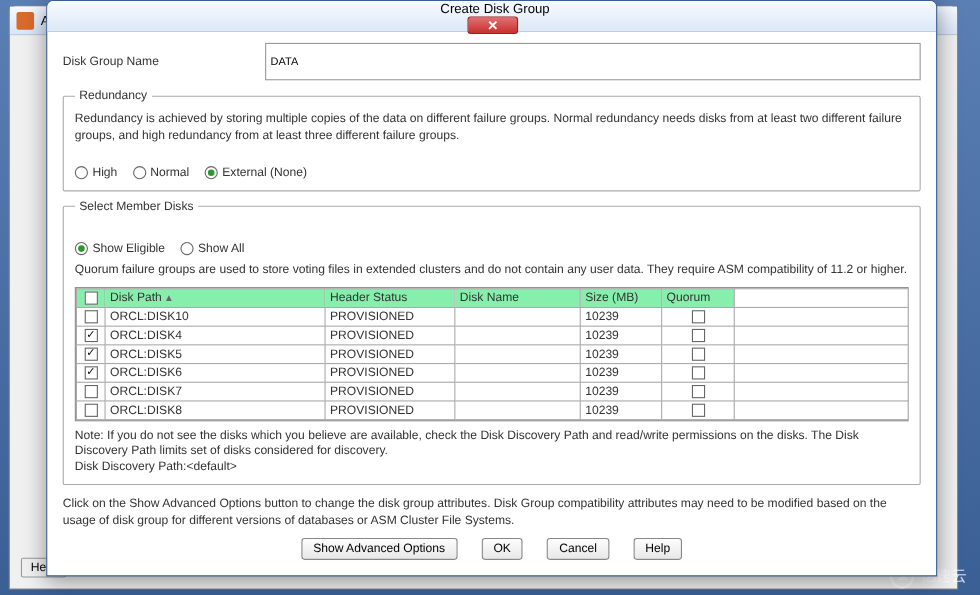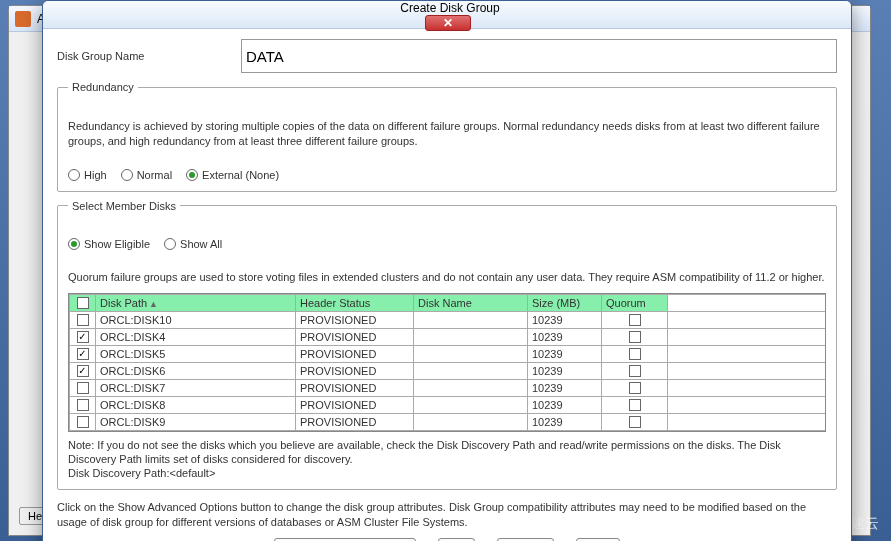--- a/index.html
+++ b/index.html
@@ -70,29 +70,29 @@
   .titlebar .close-btn {
     width:46px;height:20px;background:linear-gradient(to bottom,#e07070,#c83030);
     border:1px solid #a02020;border-radius:3px;color:#fff;
     display:flex;align-items:center;justify-content:center;font-weight:bold;
     margin-right:4px;font-size:12px;
   }
   .content { padding: 10px 14px 8px 14px; color:#333; }
   .row { display:flex; align-items:center; margin-bottom:8px;gap:14px; }
   .lbl { width:170px; }
   .text-input {
-    flex:1; border:1px solid #999; padding:16px 4px; font-size:15px; height:30px;
+    flex:1; border:1px solid #999; padding:16px 4px; font-size:10px; height:30px;
     font-family:inherit;
   }
   fieldset {
     border:1px solid #aaa; border-radius:2px;
     padding:6px 10px 10px 10px; margin:0 0 8px 0;
   }
   legend { padding:0 4px; color:#333; }
-  .desc { color:#333; margin:20px 0 8px 0; line-height:1.35; }
+  .desc { color:#333; margin:2px 0 8px 0; line-height:1.35; }
   .radios { display:flex; gap:14px; align-items:flex-start; margin-top:20px; }
   .radio { display:flex; align-items:center; gap:4px; cursor:pointer; }
   .radio .dot {
     width:12px;height:12px;border:1px solid #666;border-radius:50%;
     display:flex;align-items:center;justify-content:center;background:#fff;
   }
   .radio.selected .dot::after { content:"";width:6px;height:6px;background:#2a9a2a;border-radius:50%; }
   .table-wrap { border:1px solid #888; background:#fff; }
   table { border-collapse:collapse; width:100%; table-layout:fixed; }
   th, td {
@@ -260,29 +260,20 @@
               </tr>
               <tr>
                 <td class="center"><span class="chkbox"></span></td>
                 <td>ORCL:DISK8</td>
                 <td>PROVISIONED</td>
                 <td></td>
                 <td>10239</td>
                 <td class="center"><span class="chkbox"></span></td>
                 <td class="filler"></td>
               </tr>
-              <tr>
-                <td class="center"><span class="chkbox"></span></td>
-                <td>ORCL:DISK9</td>
-                <td>PROVISIONED</td>
-                <td></td>
-                <td>10239</td>
-                <td class="center"><span class="chkbox"></span></td>
-                <td class="filler"></td>
-              </tr>
             </tbody>
         </table>
       </div>
 
       <div class="note">Note: If you do not see the disks which you believe are available, check the Disk Discovery Path and read/write permissions on the disks. The Disk Discovery Path limits set of disks considered for discovery.</div>
 
       <div class="discovery-row">
         <span class="lbl2">Disk Discovery Path:&lt;default&gt;</span>
       </div>
     </fieldset>

